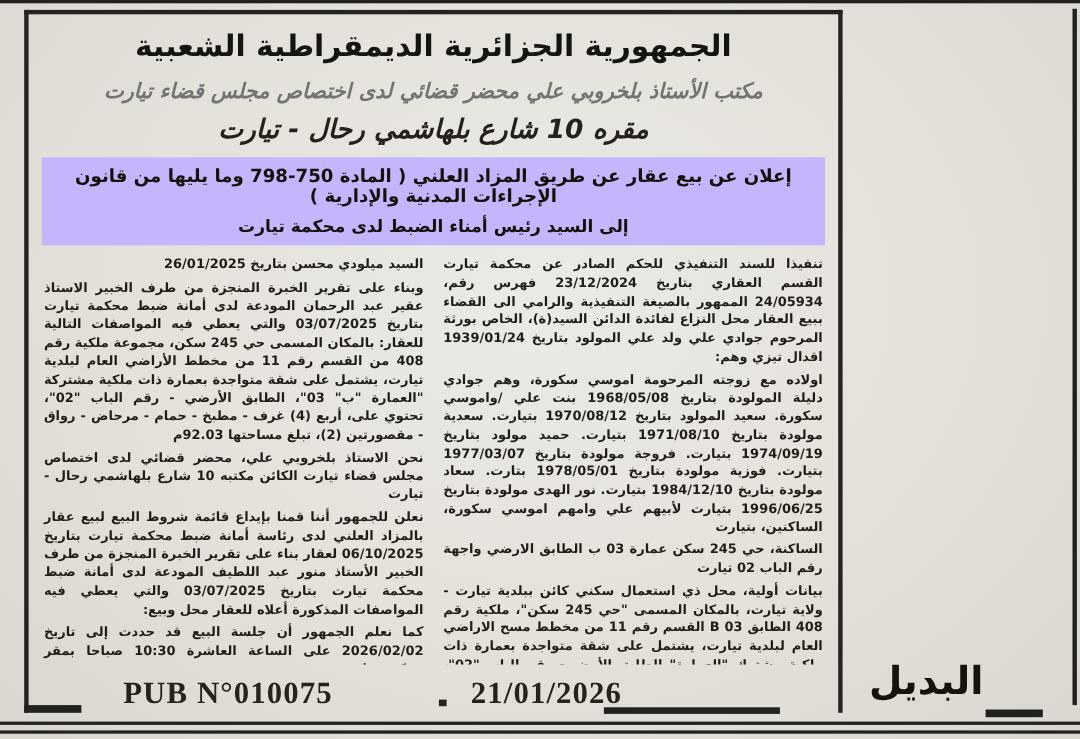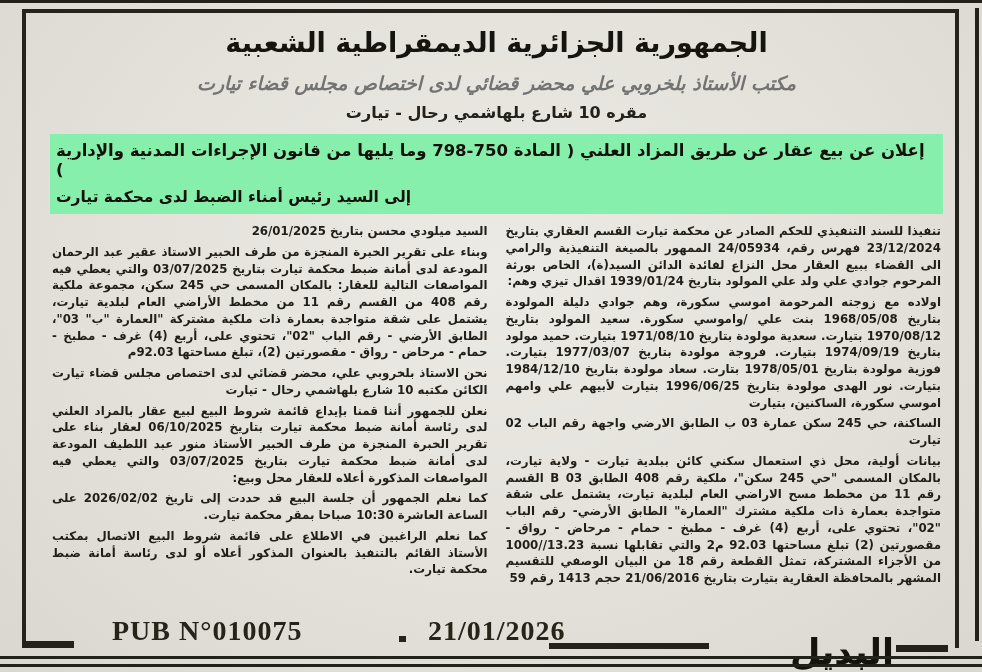--- a/index.html
+++ b/index.html
@@ -5,63 +5,63 @@
   html,body{margin:0;padding:0;}
   body{
     width:982px;height:672px;position:relative;overflow:hidden;
     background:#e4e2db;
     background-image:radial-gradient(ellipse at 50% 40%, #eceae4 0%, #e3e1da 55%, #d9d7cf 100%);
     font-family:"DejaVu Sans", sans-serif;
     color:#1d1b17;
   }
   .rule{position:absolute;background:#23211c;}
   .frame{
-    position:absolute;left:22px;top:9px;width:937px;height:639px;
+    position:absolute;left:22px;top:9px;width:744px;height:639px;
     border-top:4px solid #26231e;
     border-left:4px solid #26231e;
     border-right:4px solid #26231e;
     box-sizing:border-box;
-    padding:8px 10px 0 22px;
+    padding:8px 10px 0 10px;
   }
   .hdr-republic{
     text-align:center;font-size:27px;font-weight:bold;margin:6px 0 0;
     letter-spacing:0px;color:#16140f;
   }
   .hdr-office{
     text-align:center;font-size:19px;font-weight:bold;font-style:italic;
     margin-top:14px;color:#737373;
   }
   .hdr-address{
-    text-align:center;font-size:16px;font-weight:bold;
+    text-align:center;font-size:24px;font-weight:bold;font-style:italic;
     margin-top:9px;color:#24211b;
   }
   .title-box{
-    margin:12px 2px 0 2px;background:#86efac;
-    padding:7px 6px 8px 6px;text-align:left;direction:rtl;
+    margin:12px 2px 0 2px;background:#c4b5fd;
+    padding:7px 6px 8px 6px;text-align:center;direction:rtl;
   }
   .title-l1{font-size:16.5px;font-weight:bold;color:#131109;}
   .title-l2{font-size:15.5px;font-weight:bold;margin-top:9px;color:#131109;}
   .columns{
     direction:rtl;display:flex;gap:18px;margin-top:9px;height:372px;
     overflow:hidden;padding:0 4px;
   }
   .col{
     flex:1;text-align:justify;font-size:11.8px;font-weight:bold;
     line-height:1.42;color:#211e18;
   }
   .col p{margin:0 0 4px 0;}
   .pub-no,.pub-date{
     position:absolute;top:615px;font-family:"Liberation Serif","DejaVu Serif",serif;
     font-weight:bold;font-size:28px;letter-spacing:1px;color:#262319;
   }
   .pub-no{left:112px;}
   .pub-date{left:428px;}
   .pub-dot{position:absolute;left:399px;top:636px;width:7px;height:6px;background:#262319;}
   .newspaper{
-    position:absolute;left:742px;top:632px;width:200px;direction:rtl;
+    position:absolute;left:742px;top:600px;width:200px;direction:rtl;
     text-align:center;font-size:35px;font-weight:bold;color:#16130d;
   }
   .foot-rule{left:549px;top:643px;width:160px;height:6px;}
   .corner-foot-left{left:22px;top:641px;width:52px;height:7px;}
   .corner-foot-right{left:896px;top:645px;width:52px;height:7px;}
   .top-rule{left:0;top:0;width:982px;height:3px;}
   .bottom-rule-1{left:0;top:656px;width:982px;height:3px;}
   .bottom-rule-2{left:0;top:664px;width:982px;height:3px;}
   .edge-line{left:975px;top:8px;width:4px;height:633px;}
 </style>

